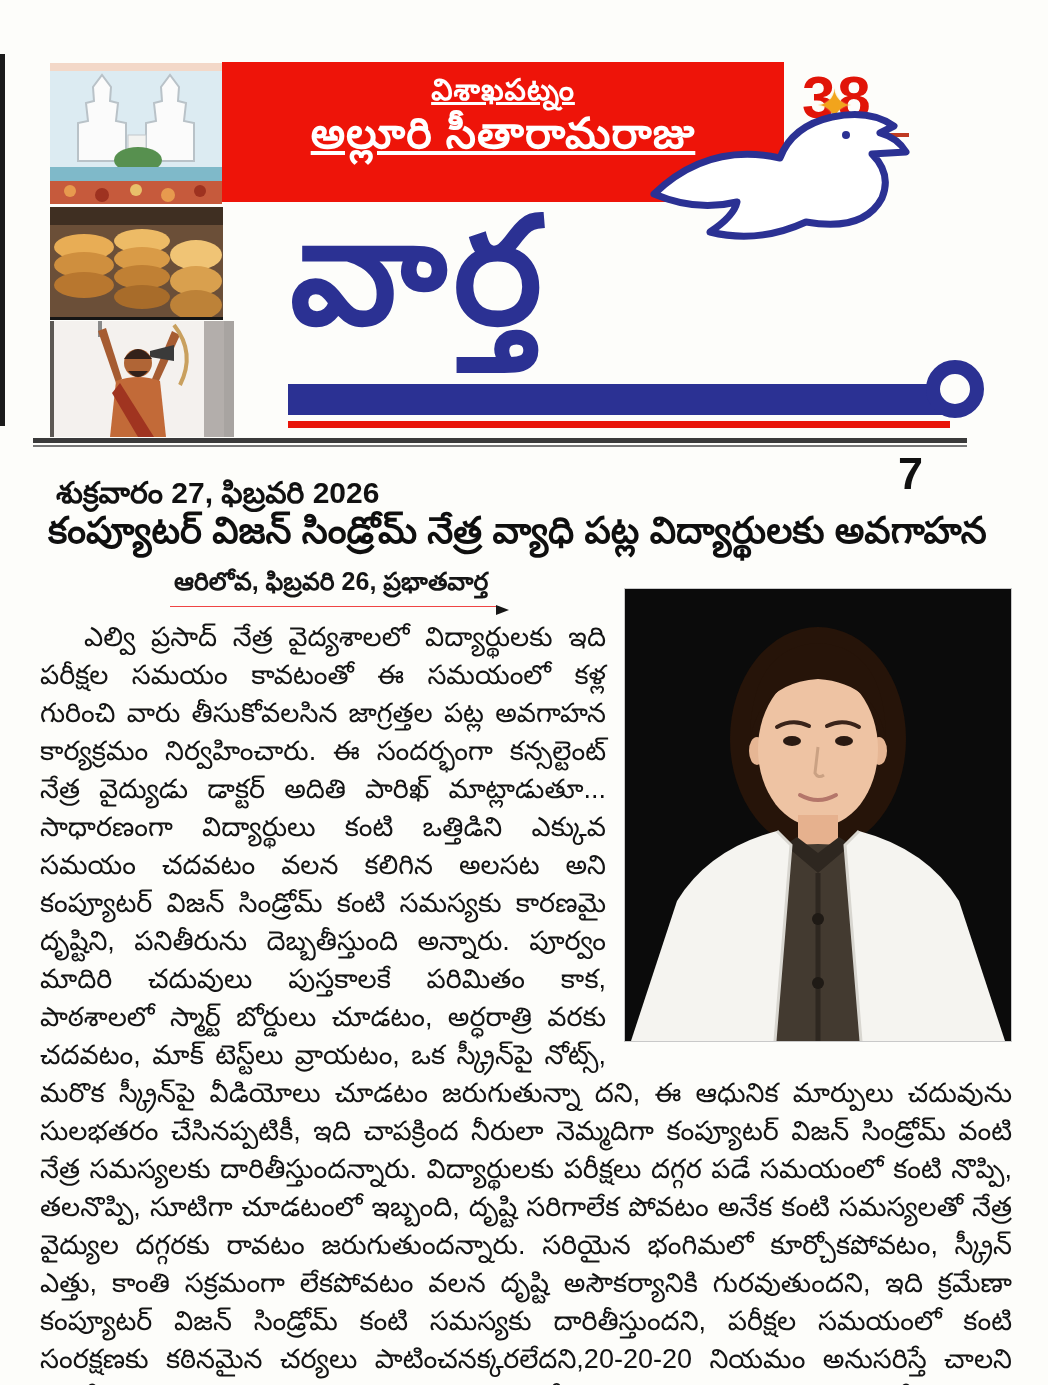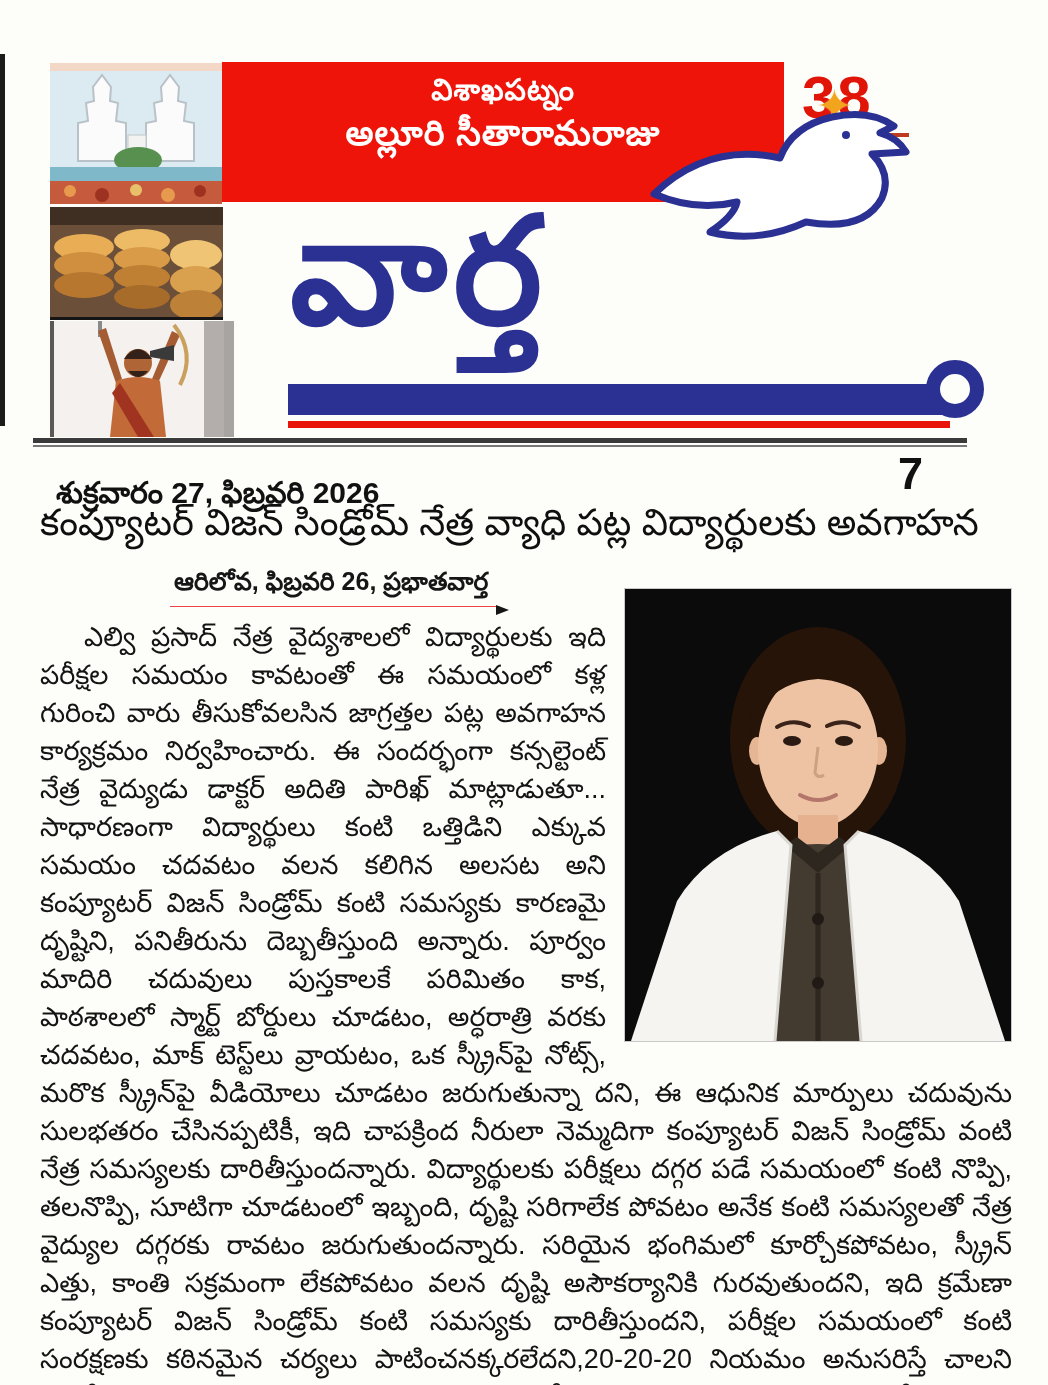--- a/index.html
+++ b/index.html
@@ -12,24 +12,24 @@
   
   .mphoto{position:absolute;left:50px;overflow:hidden;}
   .temple{top:63px;width:172px;height:141px;}
   .jaggery{top:207px;width:173px;height:110px;border-bottom:3px solid #151515;}
   .statue{top:321px;width:172px;height:116px;border-left:4px solid #5c5854;}
   .statue-strip{position:absolute;left:224px;top:321px;width:10px;height:116px;background:#a8a4a1;}
   .mphoto svg{display:block;width:100%;height:100%;}
 
   
   .edition-box{position:absolute;left:222px;top:62px;width:562px;height:140px;background:#ee1409;
-               color:#ffffff;text-align:center;font-weight:bold;}
+               color:#ffffff;text-align:center;font-weight:bold;text-decoration:underline;}
   .ed-line{line-height:40px;font-size:30px;letter-spacing:1px;}
   .ed-line.ed1{padding-top:8px;}
-  .ed-line.ed3{font-size:35px;line-height:46px;}
+  .ed-line.ed3{font-size:43px;line-height:46px;}
 
   
   .anniv{position:absolute;left:802px;top:68px;font-size:60px;line-height:1;font-weight:800;
          color:#e11408;z-index:2;letter-spacing:2px;}
   .anniv-star{position:absolute;left:816px;top:84px;font-size:44px;line-height:1;color:#f2a41c;
               z-index:3;text-shadow:0 0 2px #f8d37a;}
   .anniv-line{position:absolute;left:795px;top:133px;width:114px;height:4px;background:#bf3a22;z-index:2;}
 
   
   .dove{position:absolute;left:640px;top:102px;width:302px;height:154px;z-index:4;}
@@ -44,21 +44,21 @@
 
   
   .mast-rule1{position:absolute;left:33px;top:438px;width:934px;height:5px;background:#3a3a3a;}
   .mast-rule2{position:absolute;left:33px;top:445px;width:934px;height:2px;background:#777;}
 
   
   .date-line{position:absolute;left:56px;top:476px;font-size:30px;font-weight:bold;color:#111;}
   .page-number{position:absolute;left:898px;top:448px;font-size:45px;font-weight:800;color:#111;}
 
   
-  .headline{position:absolute;left:40px;top:500px;width:975px;margin:0;font-size:37px;font-weight:400;
+  .headline{position:absolute;left:40px;top:500px;width:975px;margin:8px;font-size:37px;font-weight:700;
             color:#0f0f0f;line-height:1.25;white-space:nowrap;}
   .byline{position:absolute;left:170px;top:567px;font-size:25px;font-weight:bold;color:#161616;
           padding:0 8px 4px 4px;border-bottom:1px solid #ef4444;}
   .byline-arrow{position:absolute;right:-13px;bottom:-9px;width:0;height:0;
           border-left:13px solid #161616;border-top:5px solid transparent;border-bottom:5px solid transparent;}
 
   
   .article-body{position:absolute;left:40px;top:618px;width:972px;}
   .doctor-photo{float:right;width:386px;height:452px;margin:-30px 0 14px 18px;background:#0b0b0b;
                 border:1px solid #c9c9c9;}

